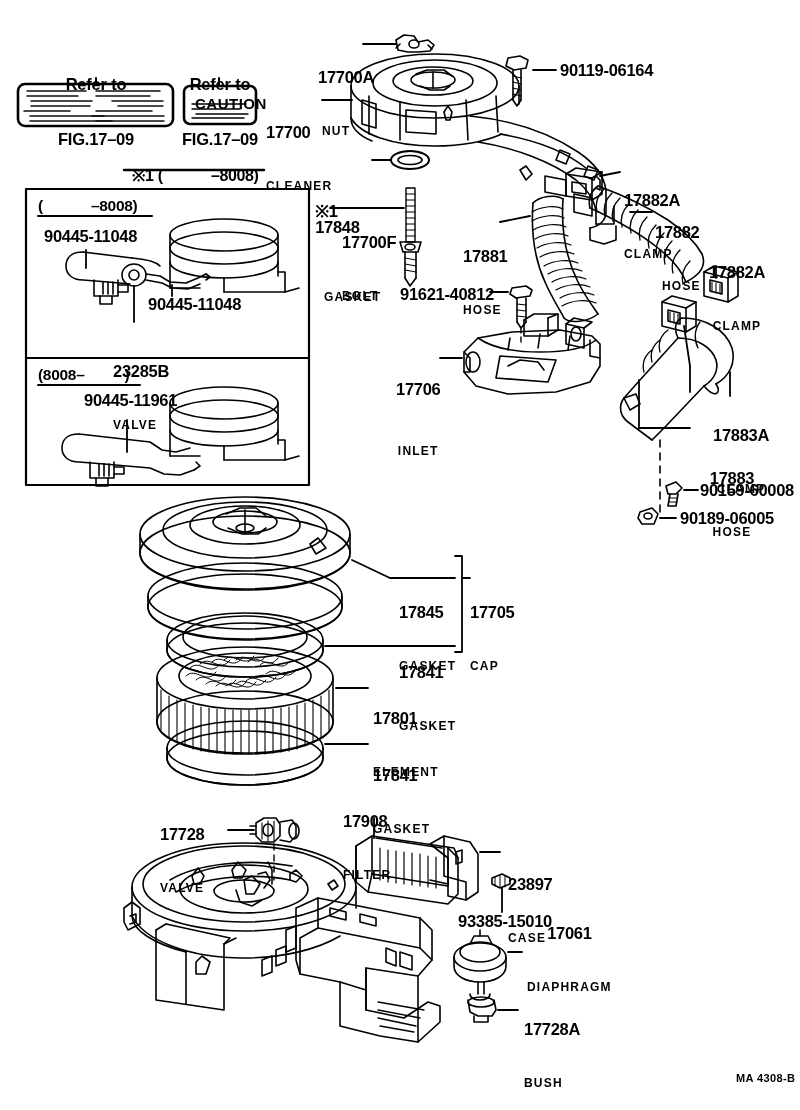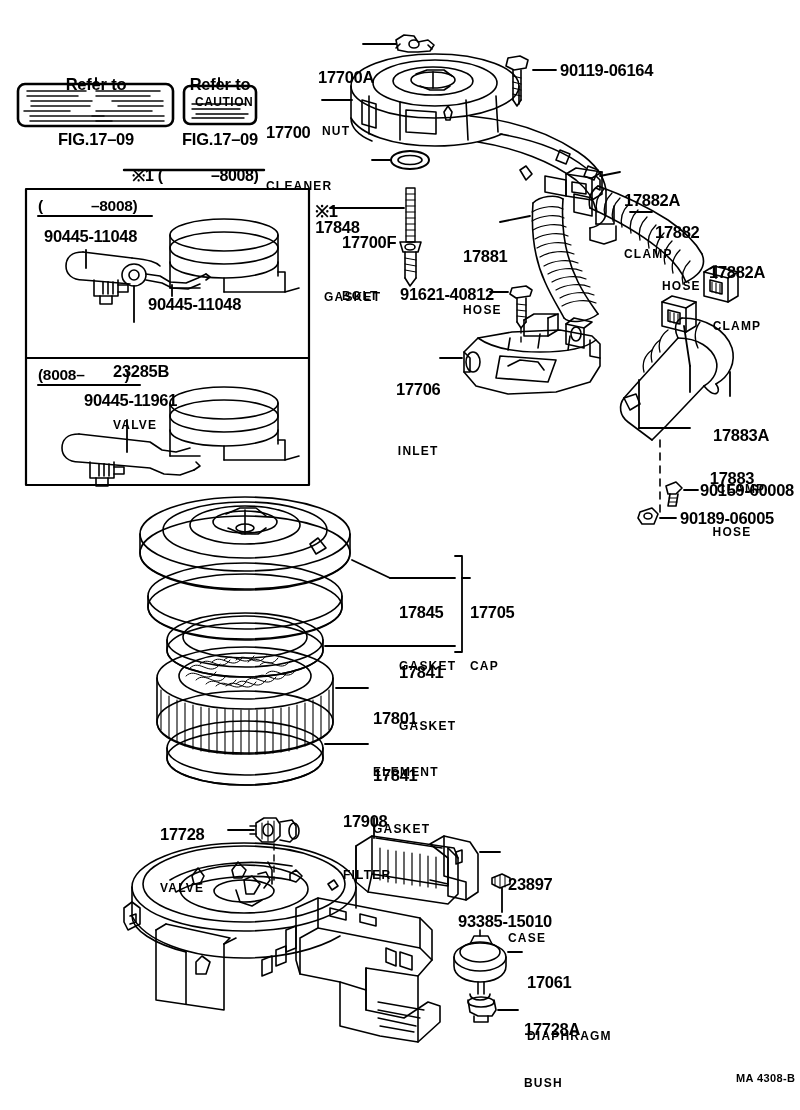--- a/index.html
+++ b/index.html
@@ -591,21 +591,21 @@
 <div class="lbl refer ctr" style="left:36px;top:38px;width:120px;">
   <div>Refer to</div>
   <div>FIG.17–09</div>
 </div>
 
 <div class="lbl refer ctr" style="left:163px;top:38px;width:114px;">
   <div>Refer to</div>
   <div>FIG.17–09</div>
 </div>
 
-<div class="lbl" style="left:195px;top:95px;font-size:12px;font-weight:bold;letter-spacing:0.5px;">CAUTION</div>
+<div class="lbl" style="left:195px;top:95px;font-size:15px;font-weight:bold;letter-spacing:0.5px;">CAUTION</div>
 
 <div class="lbl mark" style="left:124px;top:152px;">
   <span>※</span><span>1 (            –8008)</span>
 </div>
 
 <div class="lbl boxhdr" style="left:38px;top:198px;">(            –8008)</div>
 <div class="lbl boxhdr" style="left:38px;top:367px;">(8008–          )</div>
 
 <div class="lbl num" style="left:44px;top:228px;">90445-11048</div>
 <div class="lbl num" style="left:148px;top:296px;">90445-11048</div>
@@ -716,21 +716,21 @@
   <div class="sub" style="margin-top:3px;">FILTER</div>
 </div>
 
 <div class="lbl" style="left:508px;top:840px;">
   <div class="num">23897</div>
   <div class="sub" style="margin-top:3px;">CASE</div>
 </div>
 
 <div class="lbl num" style="left:458px;top:913px;">93385-15010</div>
 
-<div class="lbl" style="left:527px;top:938px;">
+<div class="lbl" style="left:527px;top:889px;text-align:center;">
   <div class="num">17061</div>
   <div class="sub" style="margin-top:3px;">DIAPHRAGM</div>
 </div>
 
 <div class="lbl" style="left:524px;top:985px;">
   <div class="num">17728A</div>
   <div class="sub" style="margin-top:3px;">BUSH</div>
 </div>
 
 <div class="lbl wm" style="left:736px;top:1072px;">MA 4308-B</div>

